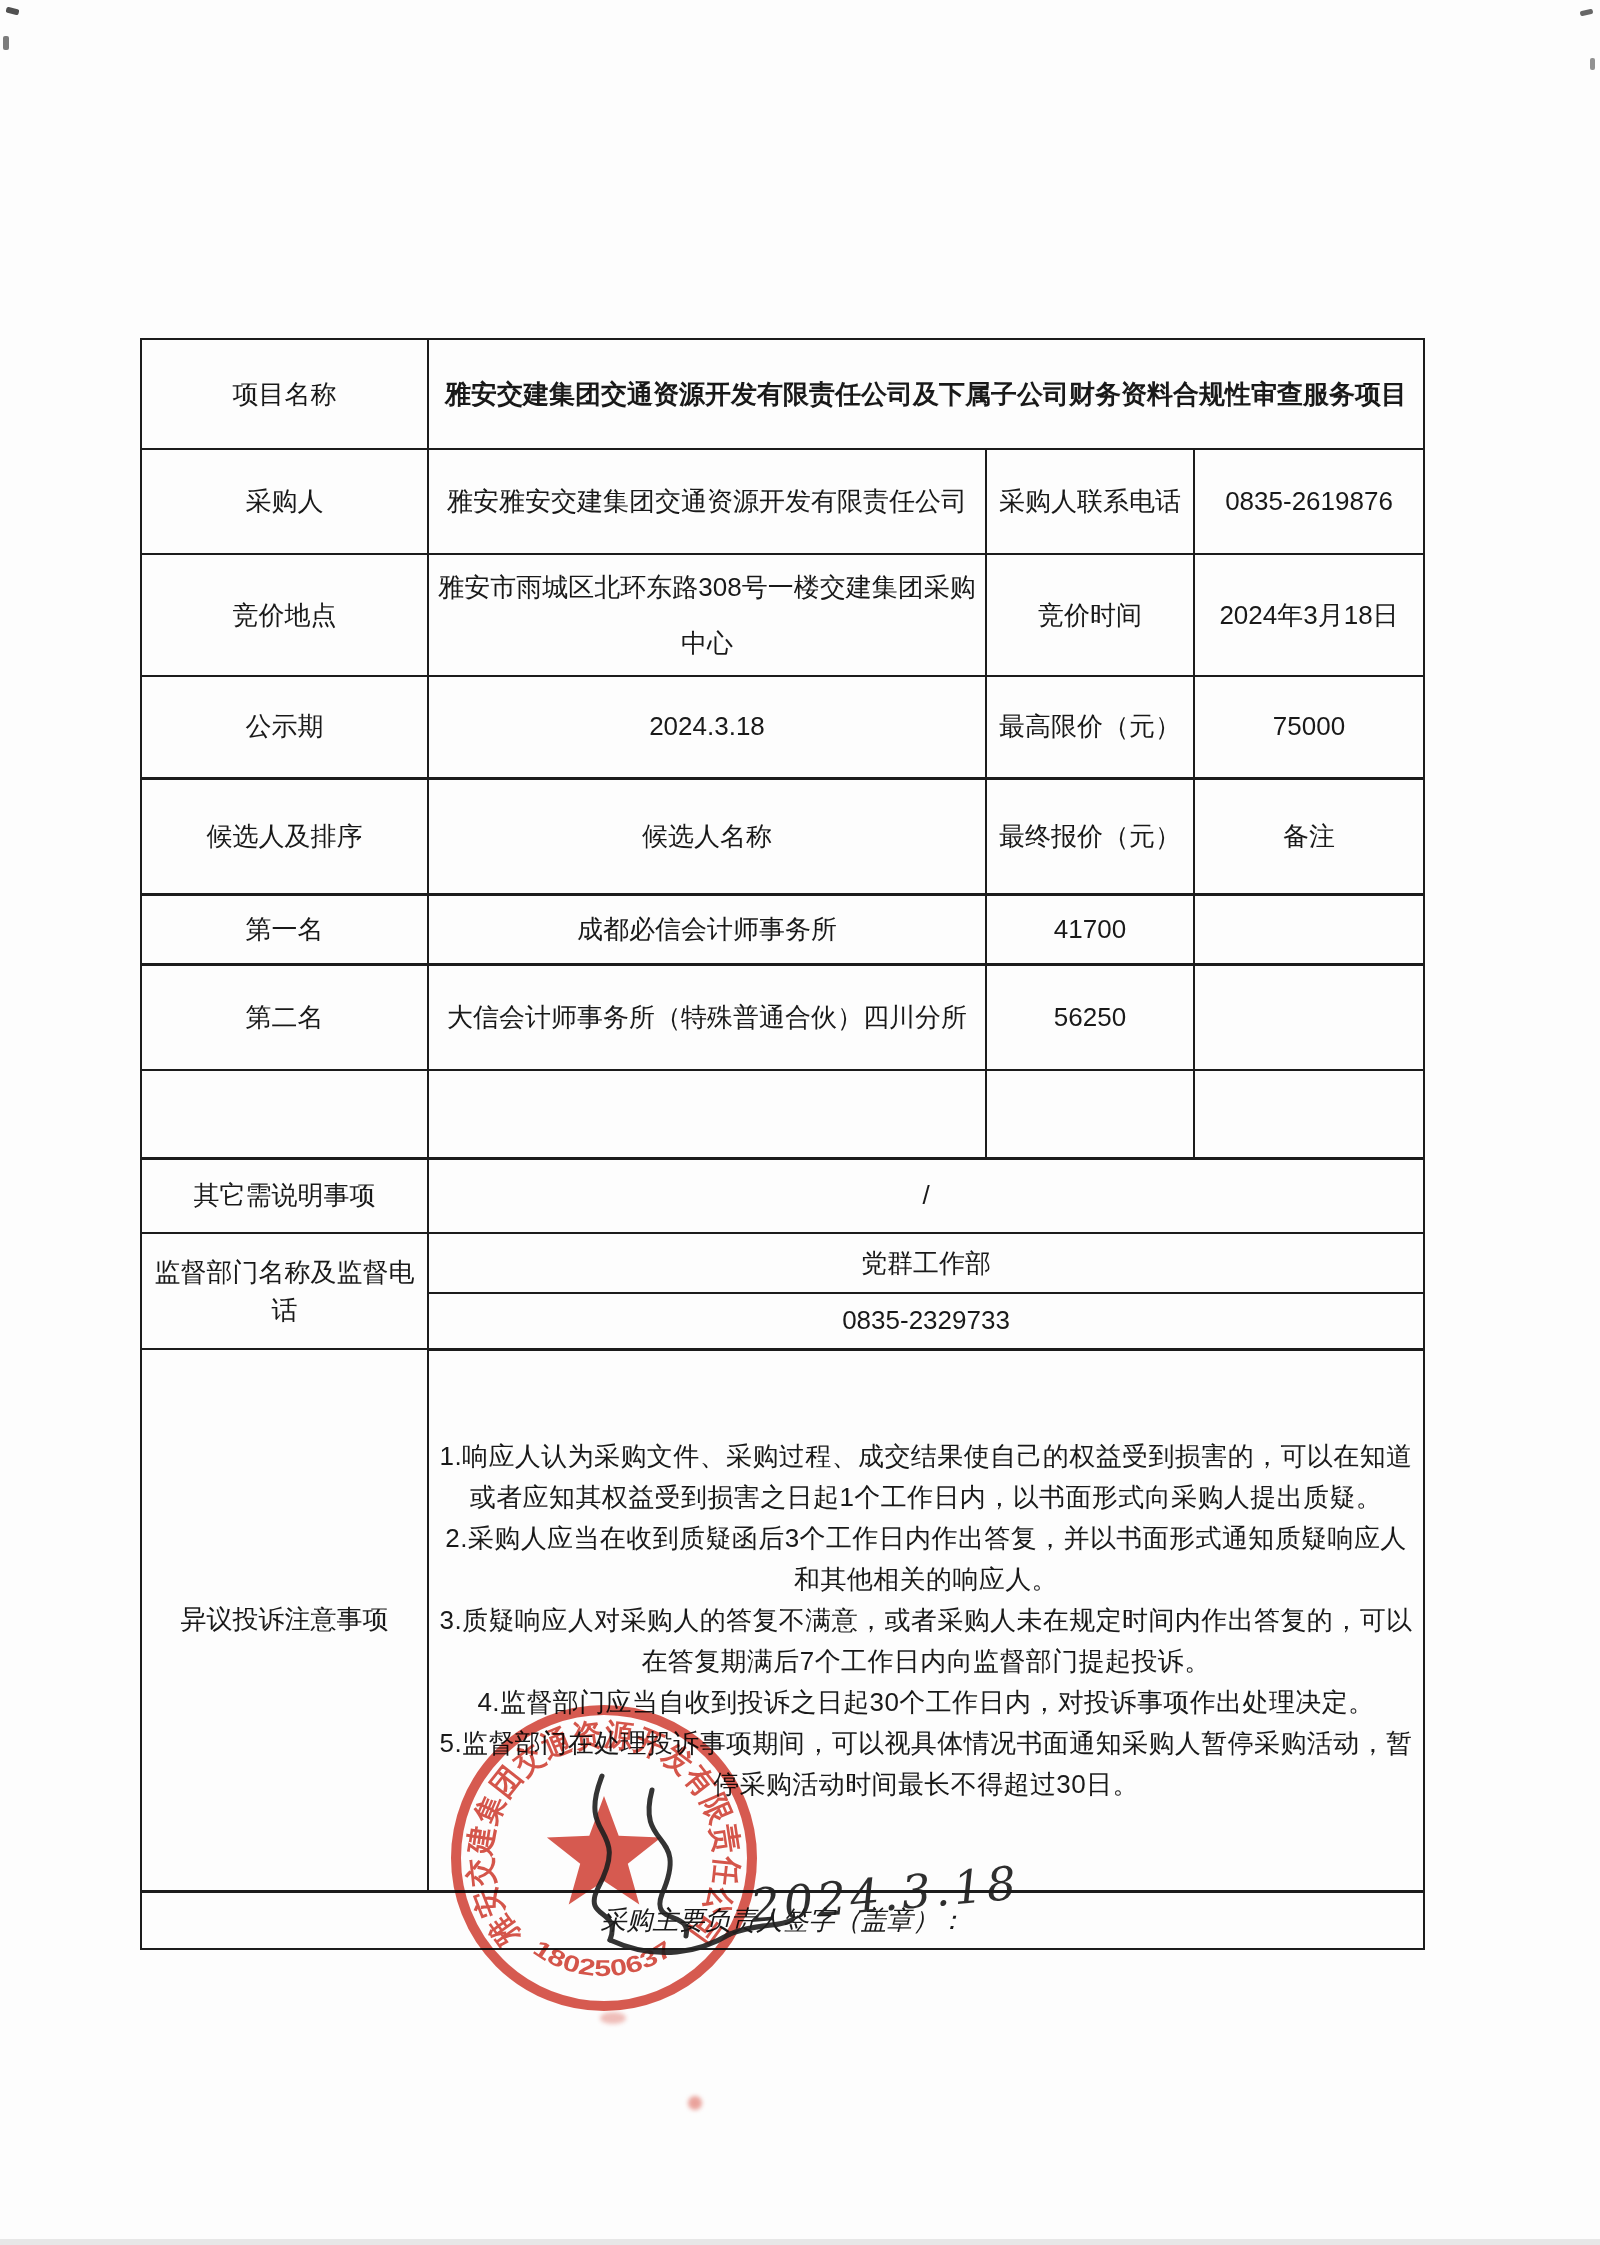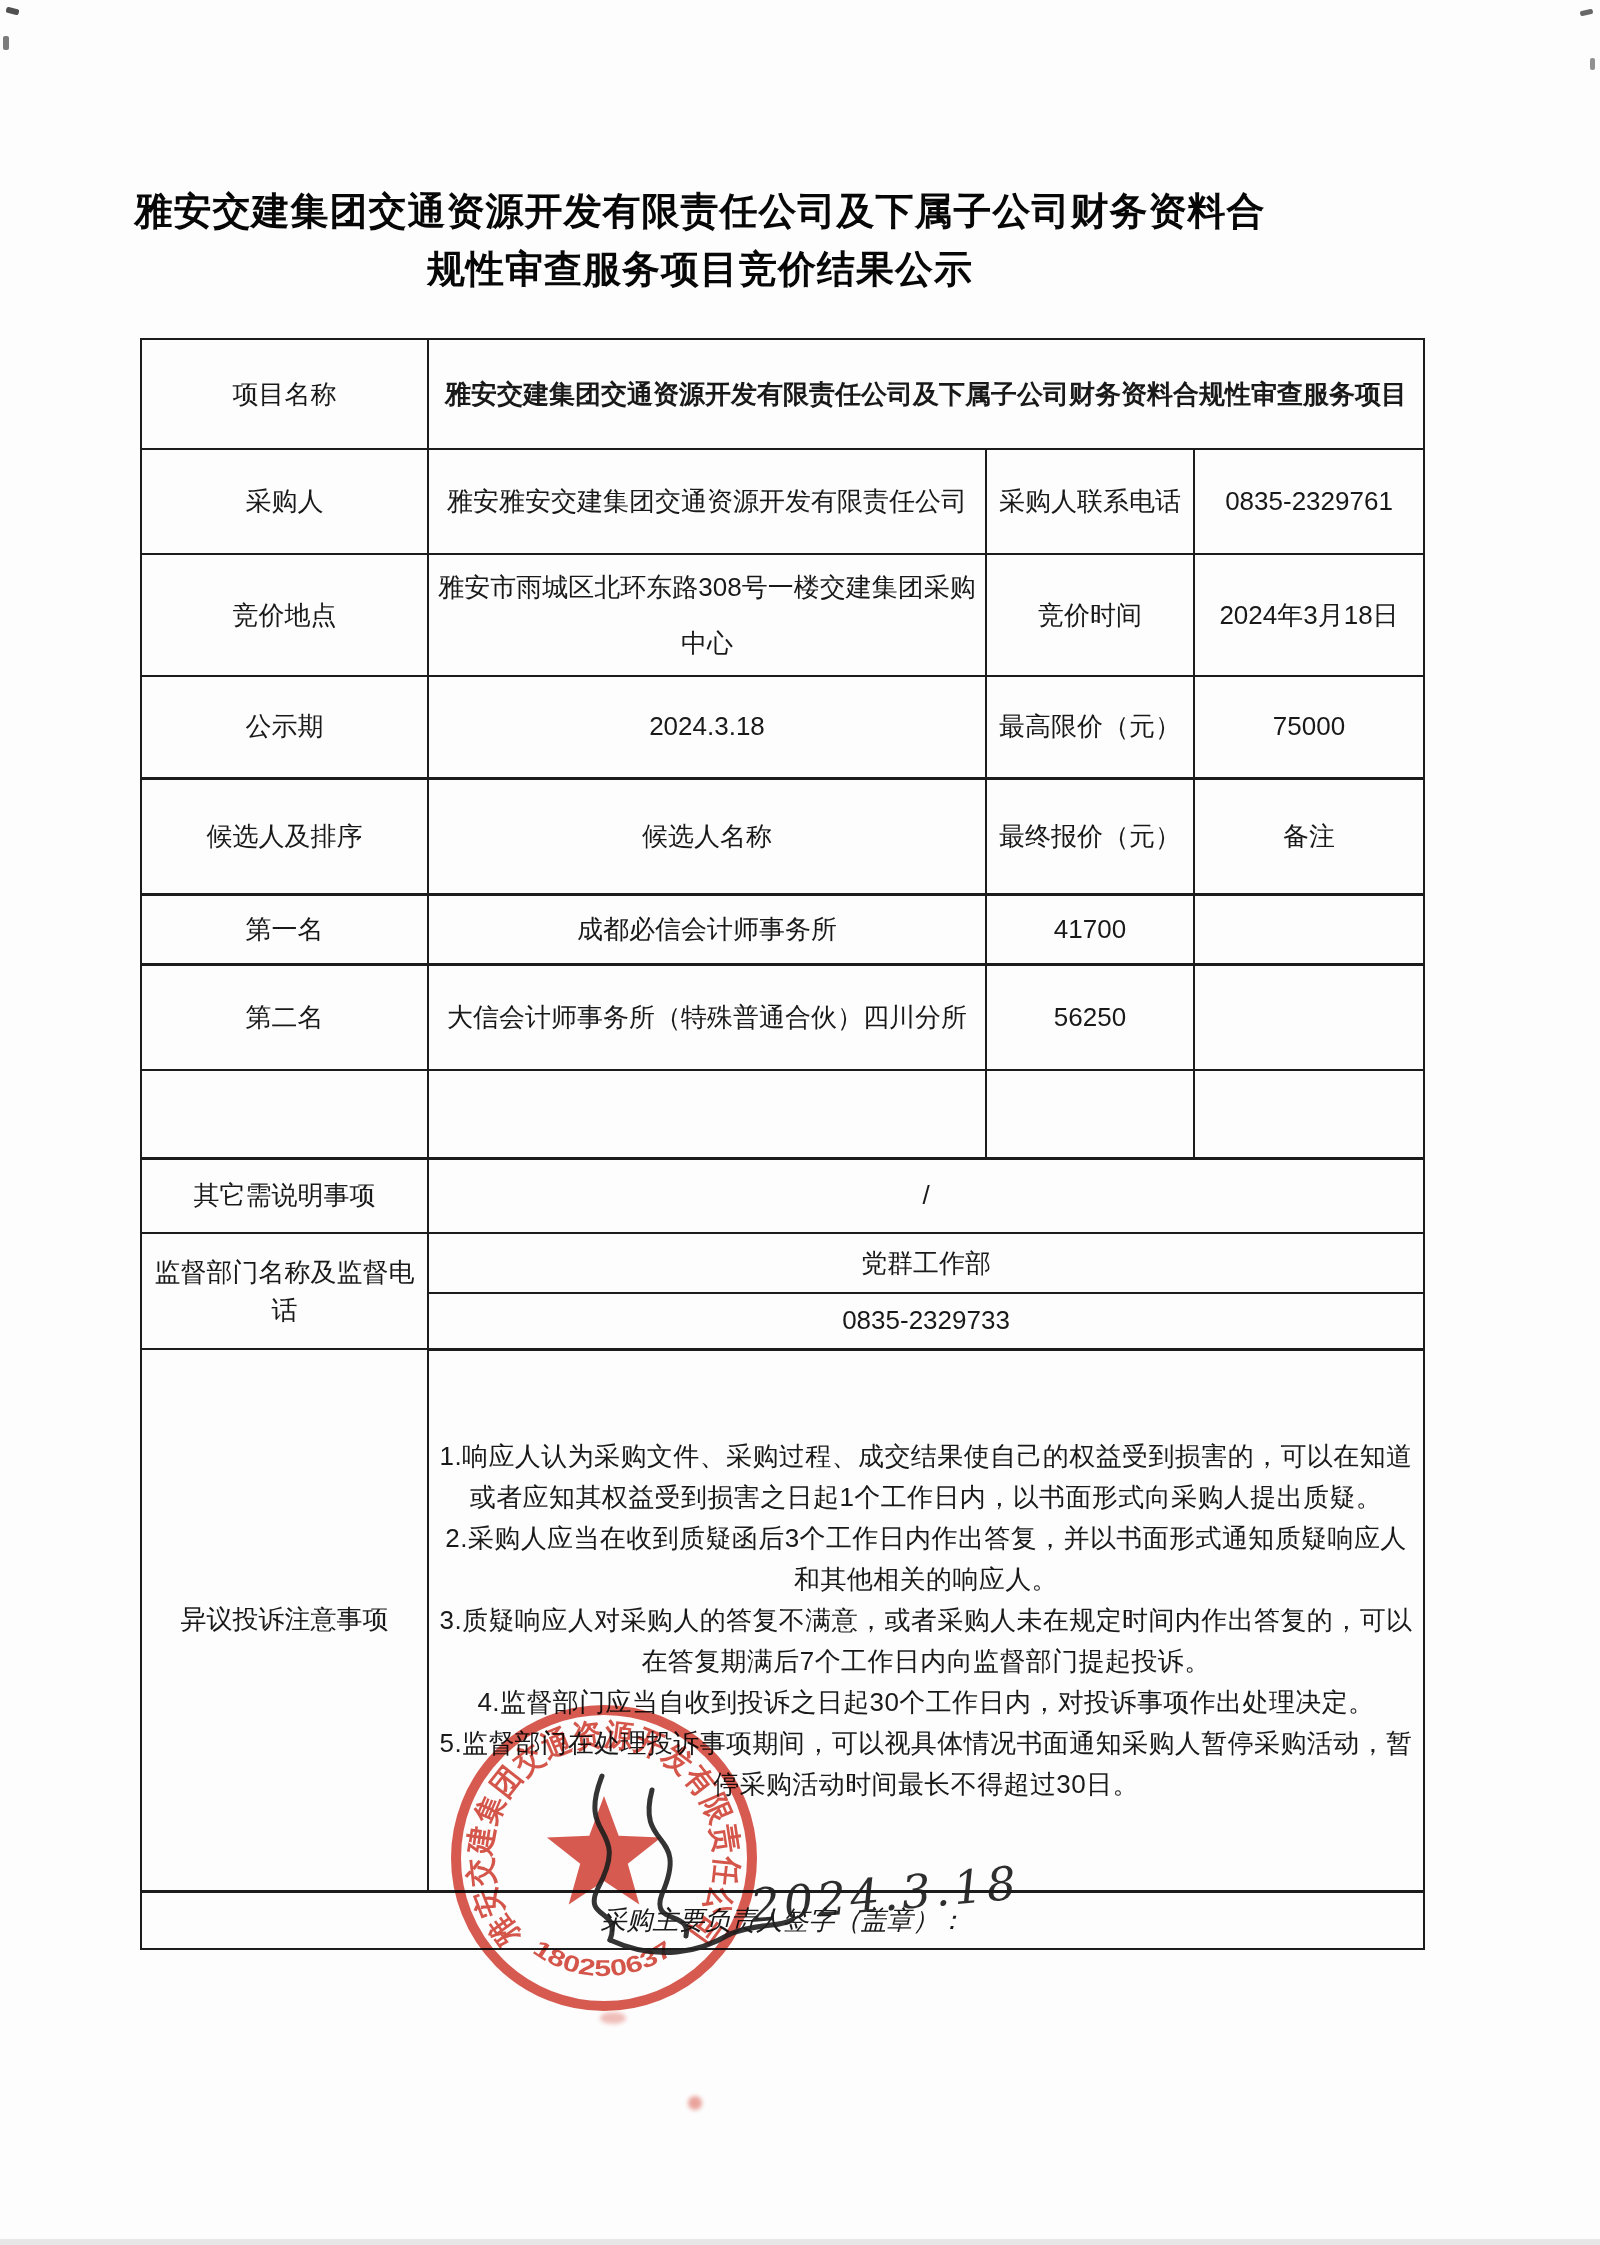--- a/index.html
+++ b/index.html
@@ -44,42 +44,38 @@
   }
   .speck{position:absolute;background:#262626;border-radius:2px;}
   .rsmudge{position:absolute;background:#d6493c;border-radius:50%;filter:blur(2px);}
   .edge-bottom{position:absolute;left:0;top:2239px;width:1600px;height:6px;background:#d6d6d6;opacity:.55;}
 </style>
 </head>
 <body>
 
 <div class="page">
 
-  <div class="title">
-    <div>雅安交建集团交通资源开发有限责任公司及下属子公司财务资料合</div>
-    <div>规性审查服务项目竞价结果公示</div>
-  </div>
 
   <table class="doc">
     <colgroup>
       <col style="width:287px">
         <col style="width:558px">
         <col style="width:208px">
         <col style="width:230px">
     </colgroup>
     <tbody>
         <tr style="height:110px">
       <td>项目名称</td>
       <td colspan="3" class="tl bold nowrap">雅安交建集团交通资源开发有限责任公司及下属子公司财务资料合规性审查服务项目</td>
     </tr>
     <tr style="height:105px">
       <td>采购人</td>
       <td class="tl">雅安雅安交建集团交通资源开发有限责任公司</td>
       <td>采购人联系电话</td>
-      <td>0835-2329761</td>
+      <td>0835-2619876</td>
     </tr>
     <tr style="height:103px">
       <td>竞价地点</td>
       <td class="tl" style="line-height:56px">雅安市雨城区北环东路308号一楼交建集团采购中心</td>
       <td>竞价时间</td>
       <td>2024年3月18日</td>
     </tr>
     <tr style="height:102px" class="hb">
       <td>公示期</td>
       <td>2024.3.18</td>

